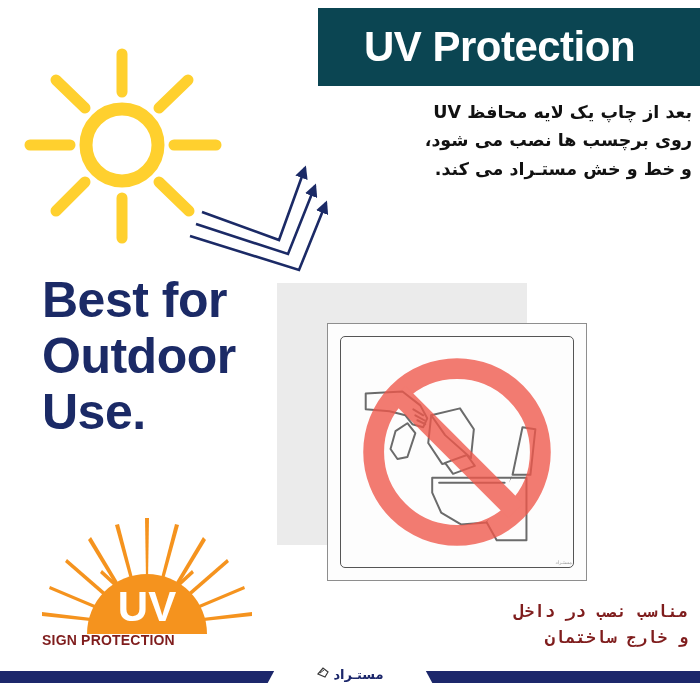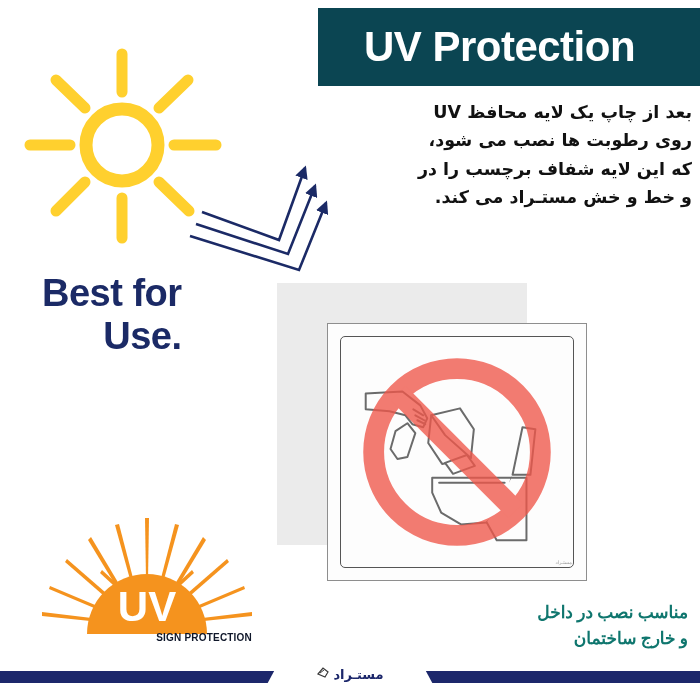--- a/index.html
+++ b/index.html
@@ -72,26 +72,25 @@
     width: 175px;
     height: 135px;
   }
 
   
   .tagline {
     position: absolute;
     left: 42px;
     top: 272px;
     color: #1b2a66;
-    font-size: 38px;
+    font-size: 50px;
     font-weight: bold;
     line-height: 1.12;
     letter-spacing: -0.5px;
     font-family: "Liberation Sans", sans-serif;
-    text-align: right;
   }
   .tagline div { white-space: nowrap; }
 
   
   .sign-wrap {
     position: absolute;
     left: 277px;
     top: 283px;
     width: 270px;
     height: 300px;
@@ -147,25 +146,25 @@
   }
 
   
   .bottom-note {
     position: absolute;
     right: 12px;
     top: 600px;
     width: 300px;
     direction: rtl;
     text-align: right;
-    color: #0f766e;
+    color: #7f1d1d;
     font-size: 17px;
     line-height: 1.55;
     font-weight: 600;
-    font-family: Liberation Serif, serif;
+    font-family: Liberation Mono, monospace;
   }
   .bottom-note div { white-space: nowrap; }
 
   
   .footer-bar {
     position: absolute;
     left: 0;
     bottom: 17px;
     width: 700px;
     height: 12px;
@@ -198,22 +197,21 @@
 </style>
 </head>
 <body>
 
 <div class="header-banner">
   <span class="header-title">UV Protection</span>
 </div>
 
 <div class="desc-block">
   <div>بعد از چاپ یک لایه محافظ UV</div>
-  <div>روی رطوبت ها نصب می شود،</div>
-  <div>که این لایه شفاف برچسب را در</div>
+  <div>روی برچسب ها نصب می شود،</div>
   <div>و خط و خش مستـراد می کند.</div>
 </div>
 
 <div class="sun-icon">
   <svg viewBox="0 0 200 215" width="200" height="215" aria-hidden="true">
     <g stroke="#ffd02e" stroke-width="11" stroke-linecap="round" fill="none">
       <circle cx="100" cy="103" r="36" stroke-width="13"></circle>
       <line x1="100" y1="12" x2="100" y2="50"></line>
       <line x1="100" y1="156" x2="100" y2="196"></line>
       <line x1="8" y1="103" x2="48" y2="103"></line>
@@ -236,20 +234,21 @@
     <g stroke="#1b2a66" stroke-width="2.6" fill="none" stroke-linejoin="miter">
       <path d="M 24 60 L 101 88 L 127 16" marker-end="url(#ah)"></path>
       <path d="M 18 72 L 110 102 L 137 34" marker-end="url(#ah)"></path>
       <path d="M 12 84 L 121 118 L 148 51" marker-end="url(#ah)"></path>
     </g>
   </svg>
 </div>
 
 <div class="tagline">
   <div>Best for</div>
+  <div>Outdoor</div>
   <div>Use.</div>
 </div>
 
 <div class="sign-wrap">
 
   <div class="sign-backdrop"></div>
 
   <div class="sign-frame-outer">
     <div class="sign-frame-inner"></div>
 
@@ -305,22 +304,22 @@
       <polygon points="58,61 60,58 86,82 84,85"></polygon>
       <polygon points="150,58 152,61 126,85 124,82"></polygon>
     </g>
 
     <path d="M 45 122 A 60 60 0 0 1 165 122 Z" fill="#f5931e"></path>
   </svg>
   <div style="position:absolute; left:0; top:0; width:210px; height:150px; pointer-events:none;">
     <div style="position:absolute; left:0; top:74px; width:210px; text-align:center;
                 color:#ffffff; font-size:42px; font-weight:bold; line-height:1;
                 font-family:'Liberation Sans',sans-serif;">UV</div>
-    <div style="position:absolute; left:0; top:120px; width:210px; text-align:right;
-                color:#0f172a; font-size:10px; font-weight:bold; letter-spacing:0.2px;
+    <div style="position:absolute; left:0; top:120px; width:210px; text-align:left;
+                color:#7f1d1d; font-size:14px; font-weight:bold; letter-spacing:0.2px;
                 font-family:'Liberation Sans',sans-serif;">SIGN PROTECTION</div>
   </div>
 </div>
 
 <div class="bottom-note">
   <div>مناسب نصب در داخل</div>
   <div>و خارج ساختمان</div>
 </div>
 
 <div class="footer-bar"></div>

